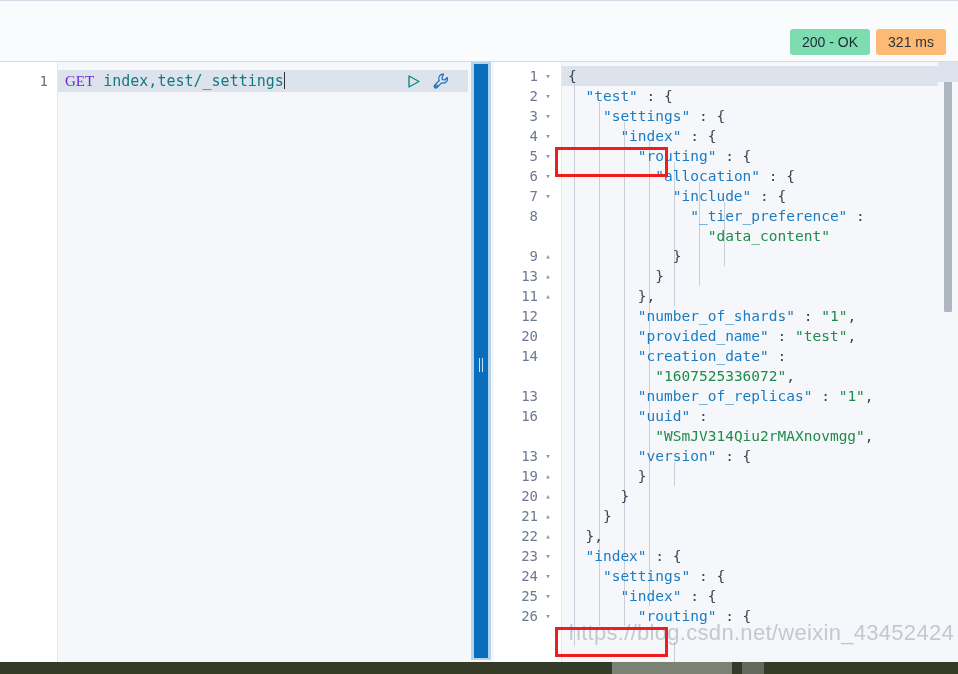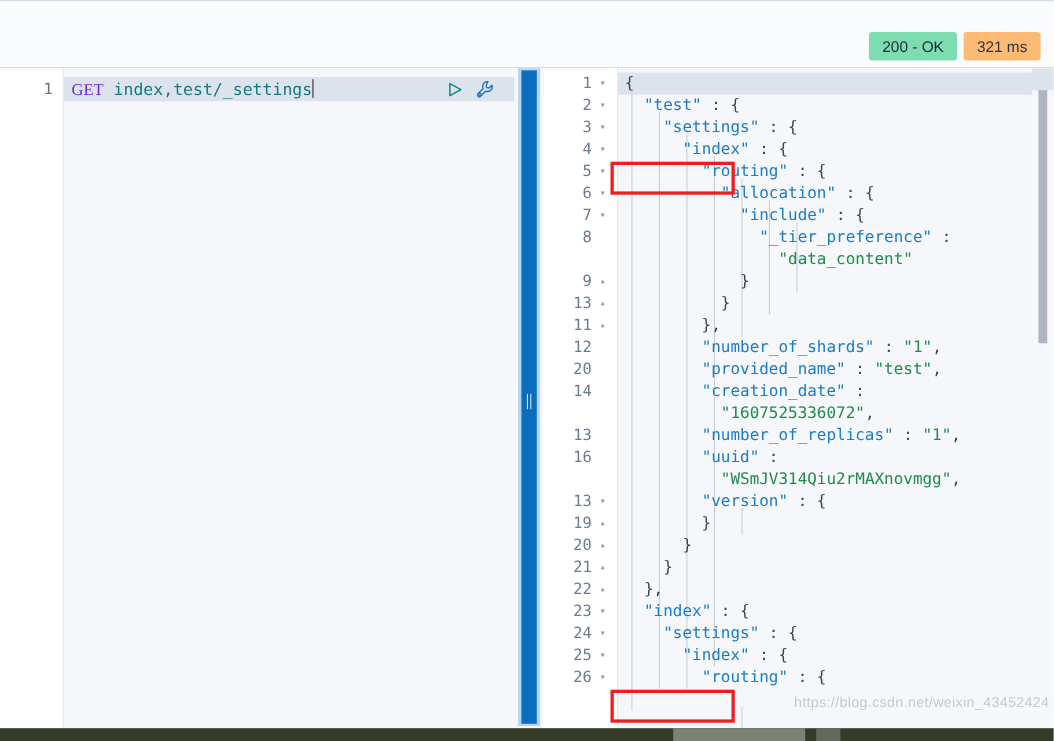--- a/index.html
+++ b/index.html
@@ -252,21 +252,21 @@
     right: 0; top: 0;
     width: 20px; height: 20px;
     background: #dde3ed;
   }
 
   
   .watermark {
     position: absolute;
     right: 4px; bottom: 16px;
     font-family: "Liberation Sans", sans-serif;
-    font-size: 13px;
+    font-size: 22px;
     color: rgba(120,132,148,0.40);
     letter-spacing: 0.3px;
     white-space: nowrap;
     pointer-events: none;
     margin-top: 40px;
   }
 
   
   .bottom-strip {
     position: absolute;

